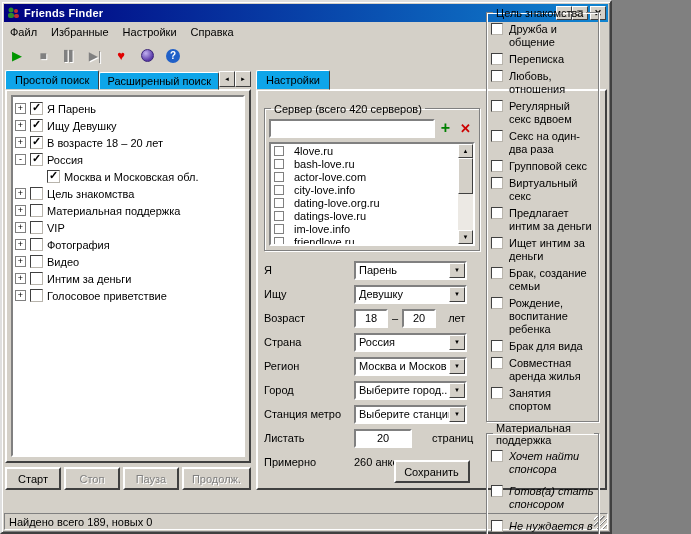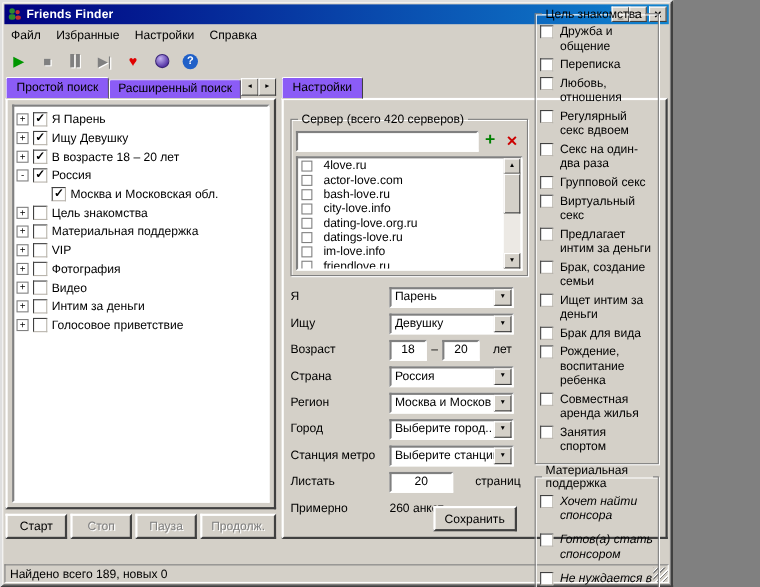--- a/index.html
+++ b/index.html
@@ -61,21 +61,21 @@
     font-weight: bold; font-size: 10px; line-height: 14px; text-align: center; display: inline-block;
   }
 
   
   .content { flex: 1; display: flex; gap: 5px; padding: 0 3px 22px; min-height: 0; }
   .left-col { width: 246px; flex: none; display: flex; flex-direction: column; min-height: 0; }
   .right-col { flex: 1; display: flex; flex-direction: column; min-height: 0; }
 
   .tabstrip { height: 20px; flex: none; display: flex; align-items: flex-end; position: relative; z-index: 2; }
   .tab {
-    background: #8b5cf6; padding: 2px 7px;
+    background: #0ea5e9; padding: 2px 7px;
     border: 1px solid; border-color: #ffffff #404040 #d4d0c8 #ffffff;
     border-top-left-radius: 2px; border-top-right-radius: 2px;
     position: relative; top: 1px; white-space: nowrap; overflow: hidden; max-width: 122px;
   }
   .tab.active { padding: 3px 9px; z-index: 3; }
   .tab-scrollers { margin-left: auto; display: flex; align-self: flex-start; margin-top: 2px; }
   .sp-btn {
     width: 16px; height: 16px; background: #d4d0c8; padding: 0;
     border: 1px solid; border-color: #ffffff #404040 #404040 #ffffff;
     font-size: 6px; line-height: 14px; text-align: center;
@@ -352,25 +352,25 @@
             </div>
             <div class="listbox-wrap">
               <div class="listbox">
 
               <div class="list-item">
                   <span class="cb-small"></span>
                   <span>4love.ru</span>
                 </div>
                   <div class="list-item">
                   <span class="cb-small"></span>
+                  <span>bash-love.ru</span>
+                </div>
+                  <div class="list-item">
+                  <span class="cb-small"></span>
                   <span>actor-love.com</span>
-                </div>
-                  <div class="list-item">
-                  <span class="cb-small"></span>
-                  <span>bash-love.ru</span>
                 </div>
                   <div class="list-item">
                   <span class="cb-small"></span>
                   <span>city-love.info</span>
                 </div>
                   <div class="list-item">
                   <span class="cb-small"></span>
                   <span>dating-love.org.ru</span>
                 </div>
                   <div class="list-item">
@@ -489,33 +489,33 @@
                 <div class="check-row">
                 <span class="cb"></span>
                 <span class="check-label">Виртуальный секс</span>
               </div>
                 <div class="check-row">
                 <span class="cb"></span>
                 <span class="check-label">Предлагает интим за деньги</span>
               </div>
                 <div class="check-row">
                 <span class="cb"></span>
+                <span class="check-label">Ищет интим за деньги</span>
+              </div>
+                <div class="check-row">
+                <span class="cb"></span>
                 <span class="check-label">Брак, создание семьи</span>
               </div>
                 <div class="check-row">
                 <span class="cb"></span>
-                <span class="check-label">Ищет интим за деньги</span>
+                <span class="check-label">Рождение, воспитание ребенка</span>
               </div>
                 <div class="check-row">
                 <span class="cb"></span>
                 <span class="check-label">Брак для вида</span>
-              </div>
-                <div class="check-row">
-                <span class="cb"></span>
-                <span class="check-label">Рождение, воспитание ребенка</span>
               </div>
                 <div class="check-row">
                 <span class="cb"></span>
                 <span class="check-label">Совместная аренда жилья</span>
               </div>
                 <div class="check-row">
                 <span class="cb"></span>
                 <span class="check-label">Занятия спортом</span>
               </div>
               </div>

